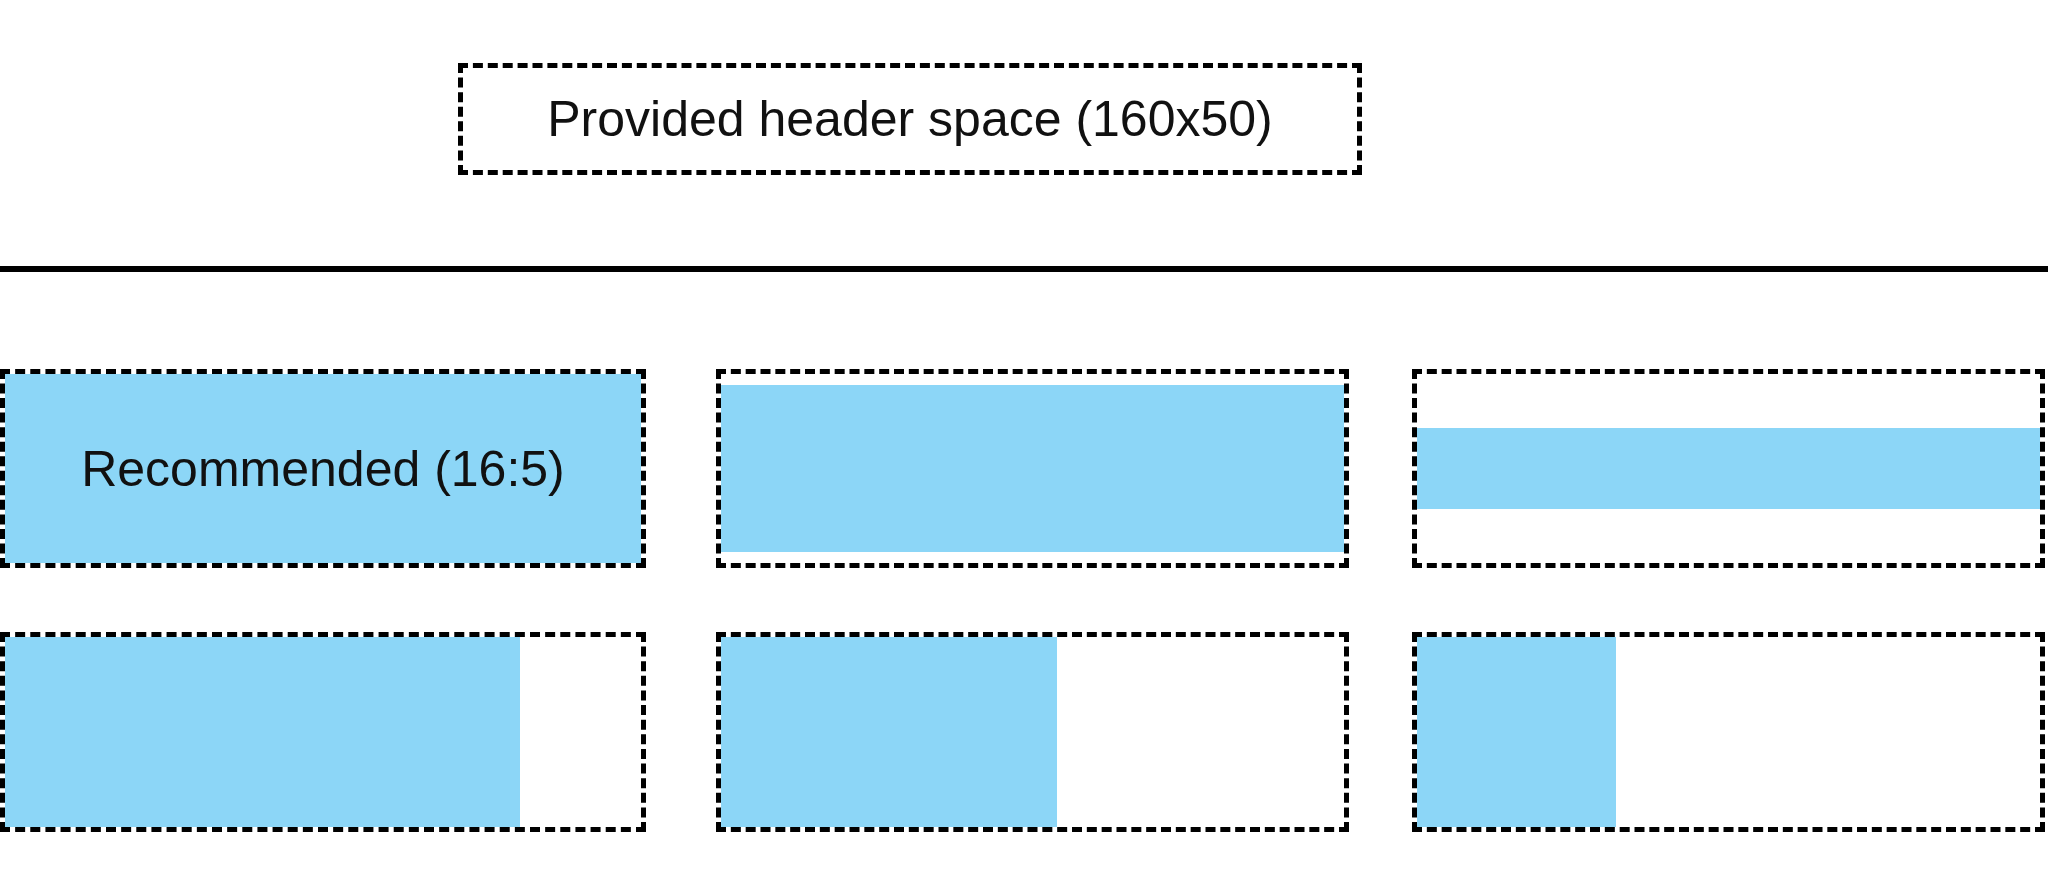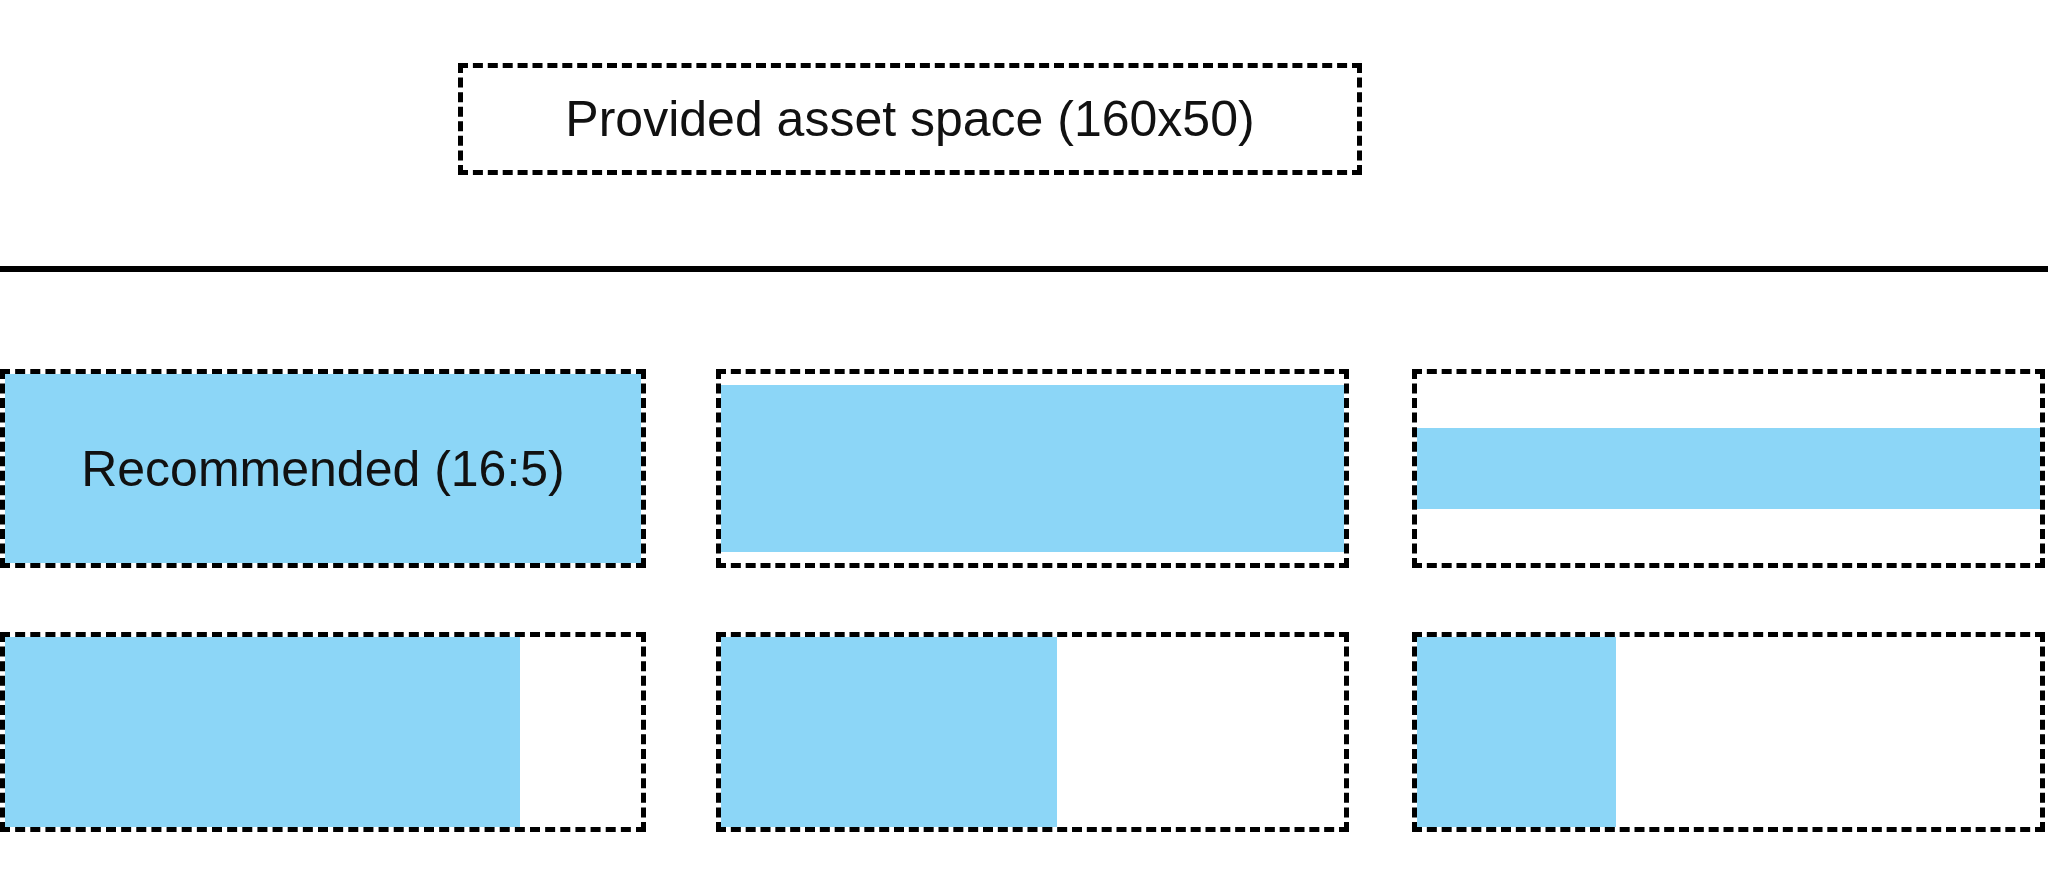--- a/index.html
+++ b/index.html
@@ -33,21 +33,21 @@
     display:flex;align-items:center;justify-content:center;
   }
 </style>
 </head>
 <body>
 
 <div class="canvas" style="--blue: #8CD6F7; --ink: #000000;">
 
 
   <div class="legend-space dashed">
-    <span class="label-text">Provided asset space (160x50)</span>
+    <span class="label-text">Provided header space (160x50)</span>
   </div>
 
   <div class="divider"></div>
 
   <div class="example dashed r1 c1">
     <div class="fill" style="width: 100%; height: 100%;"></div>
     <div class="example-label">
       <span class="label-text">Recommended (16:5)</span>
     </div>
   </div>

